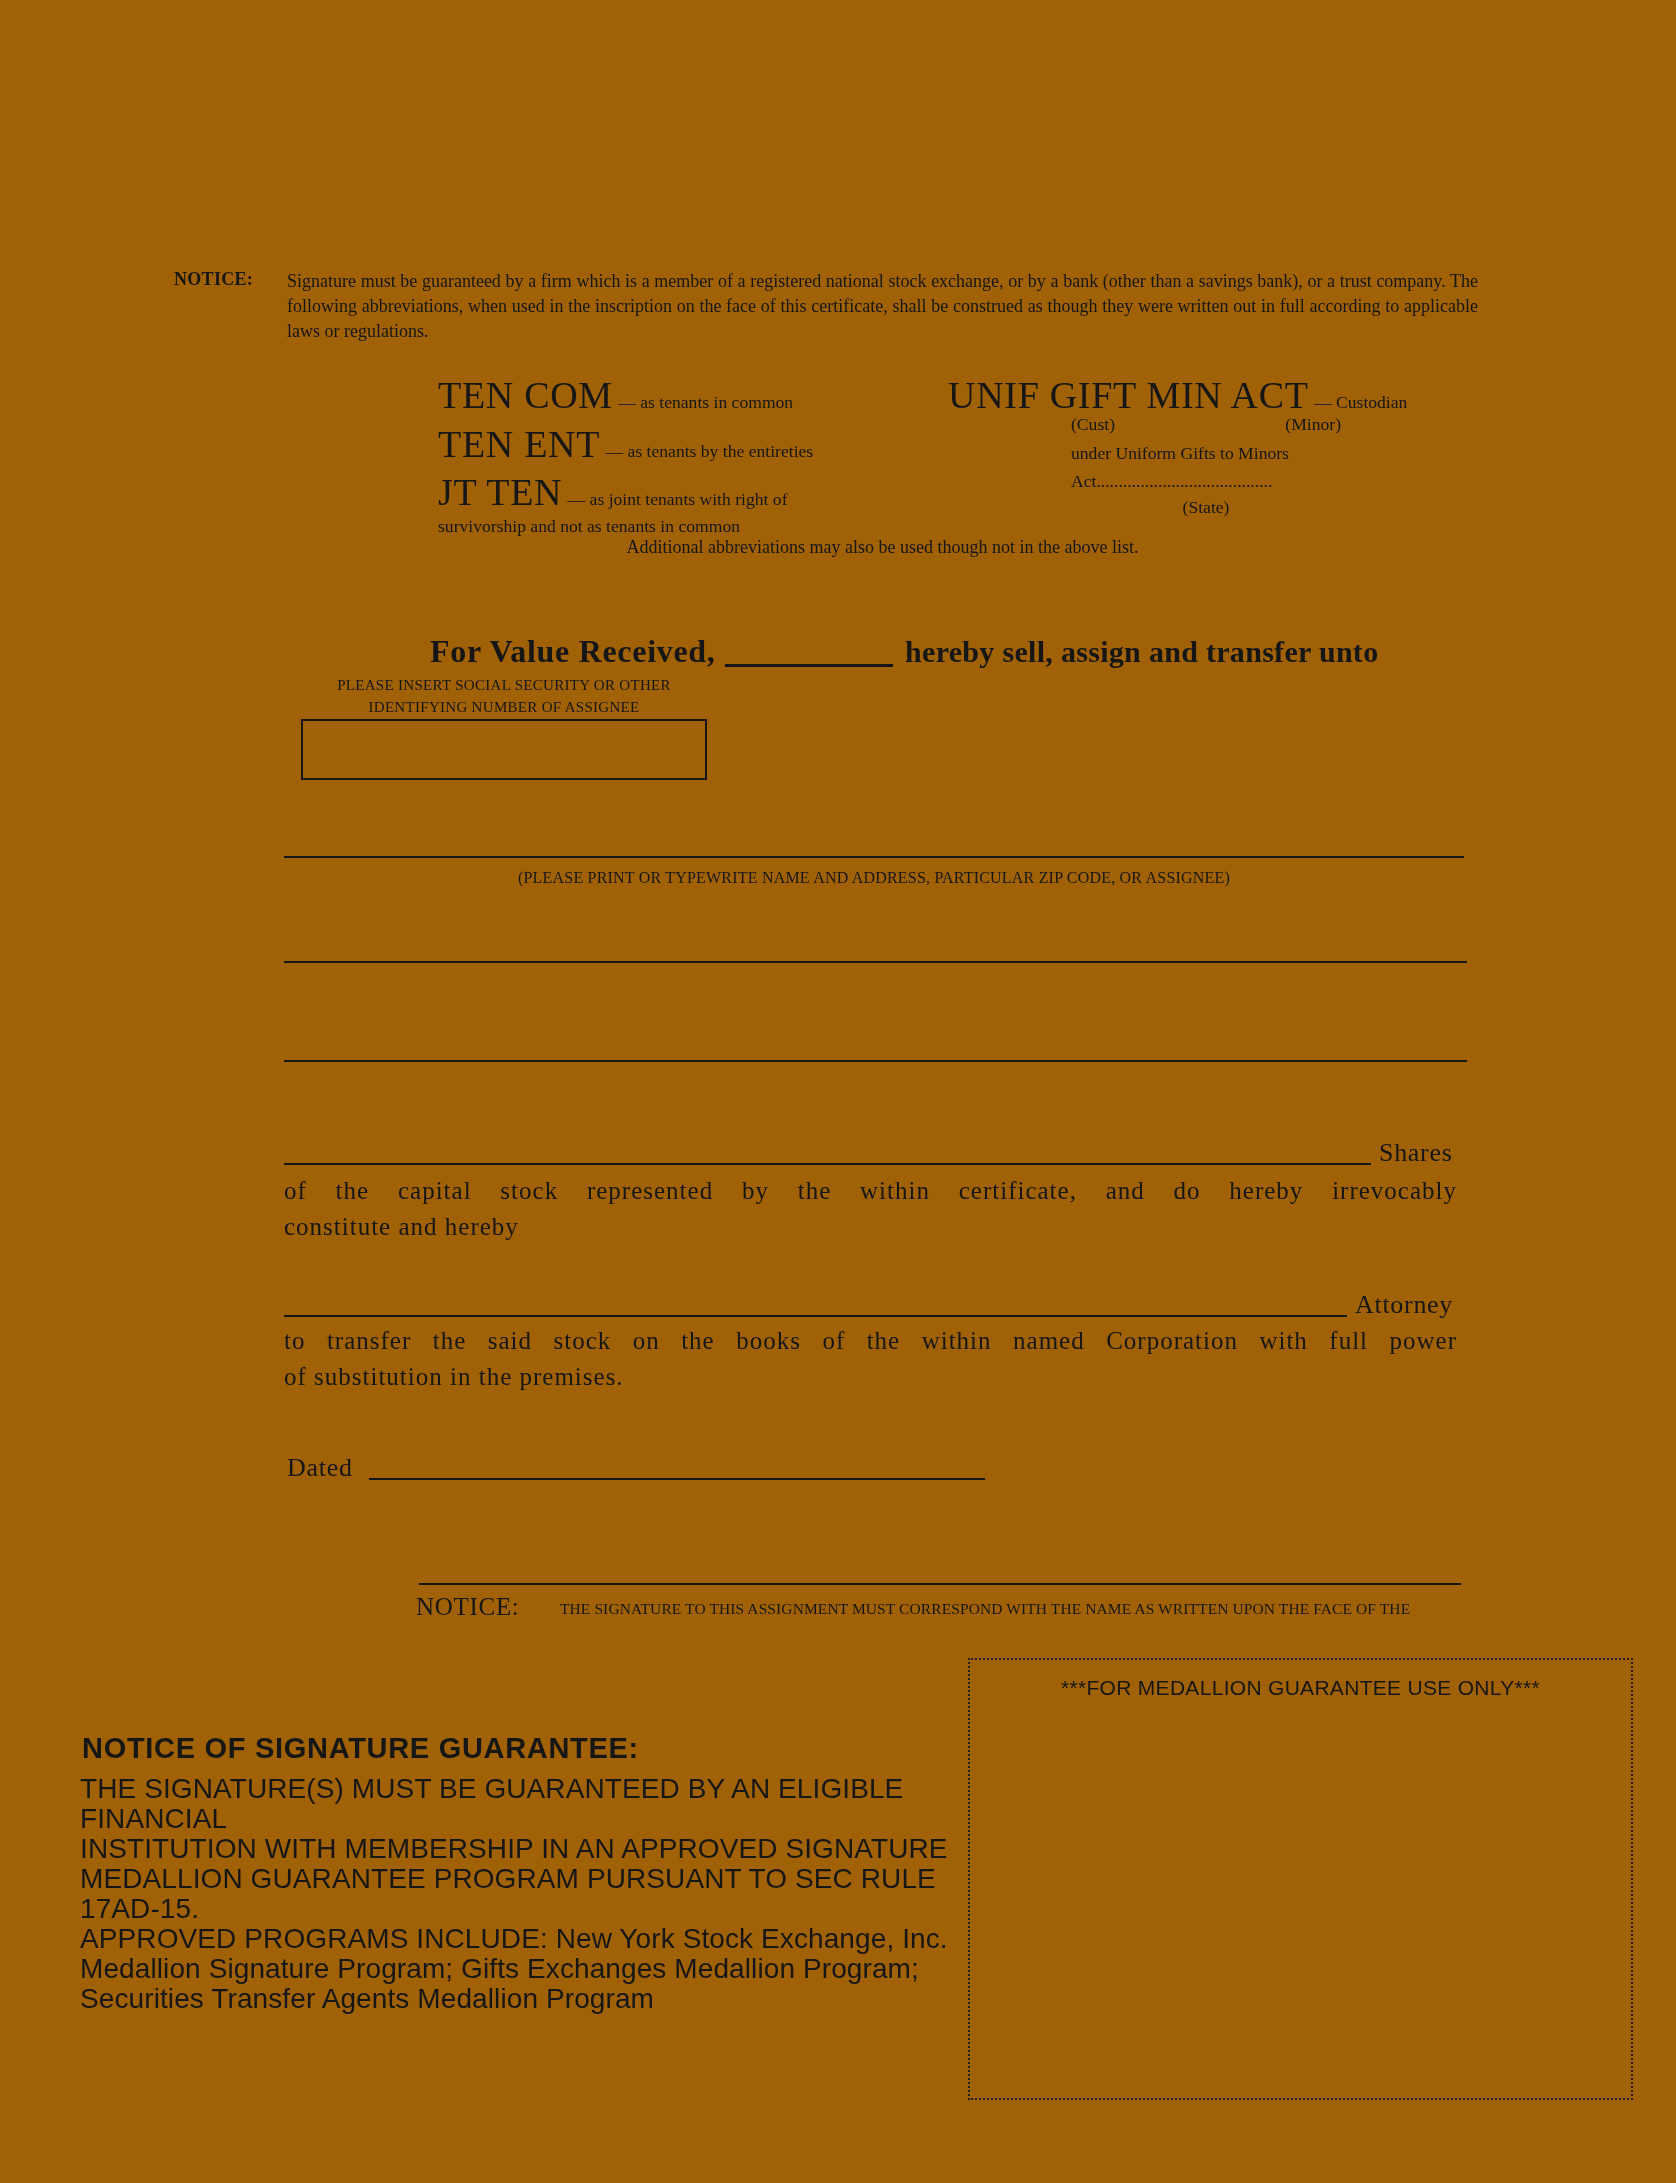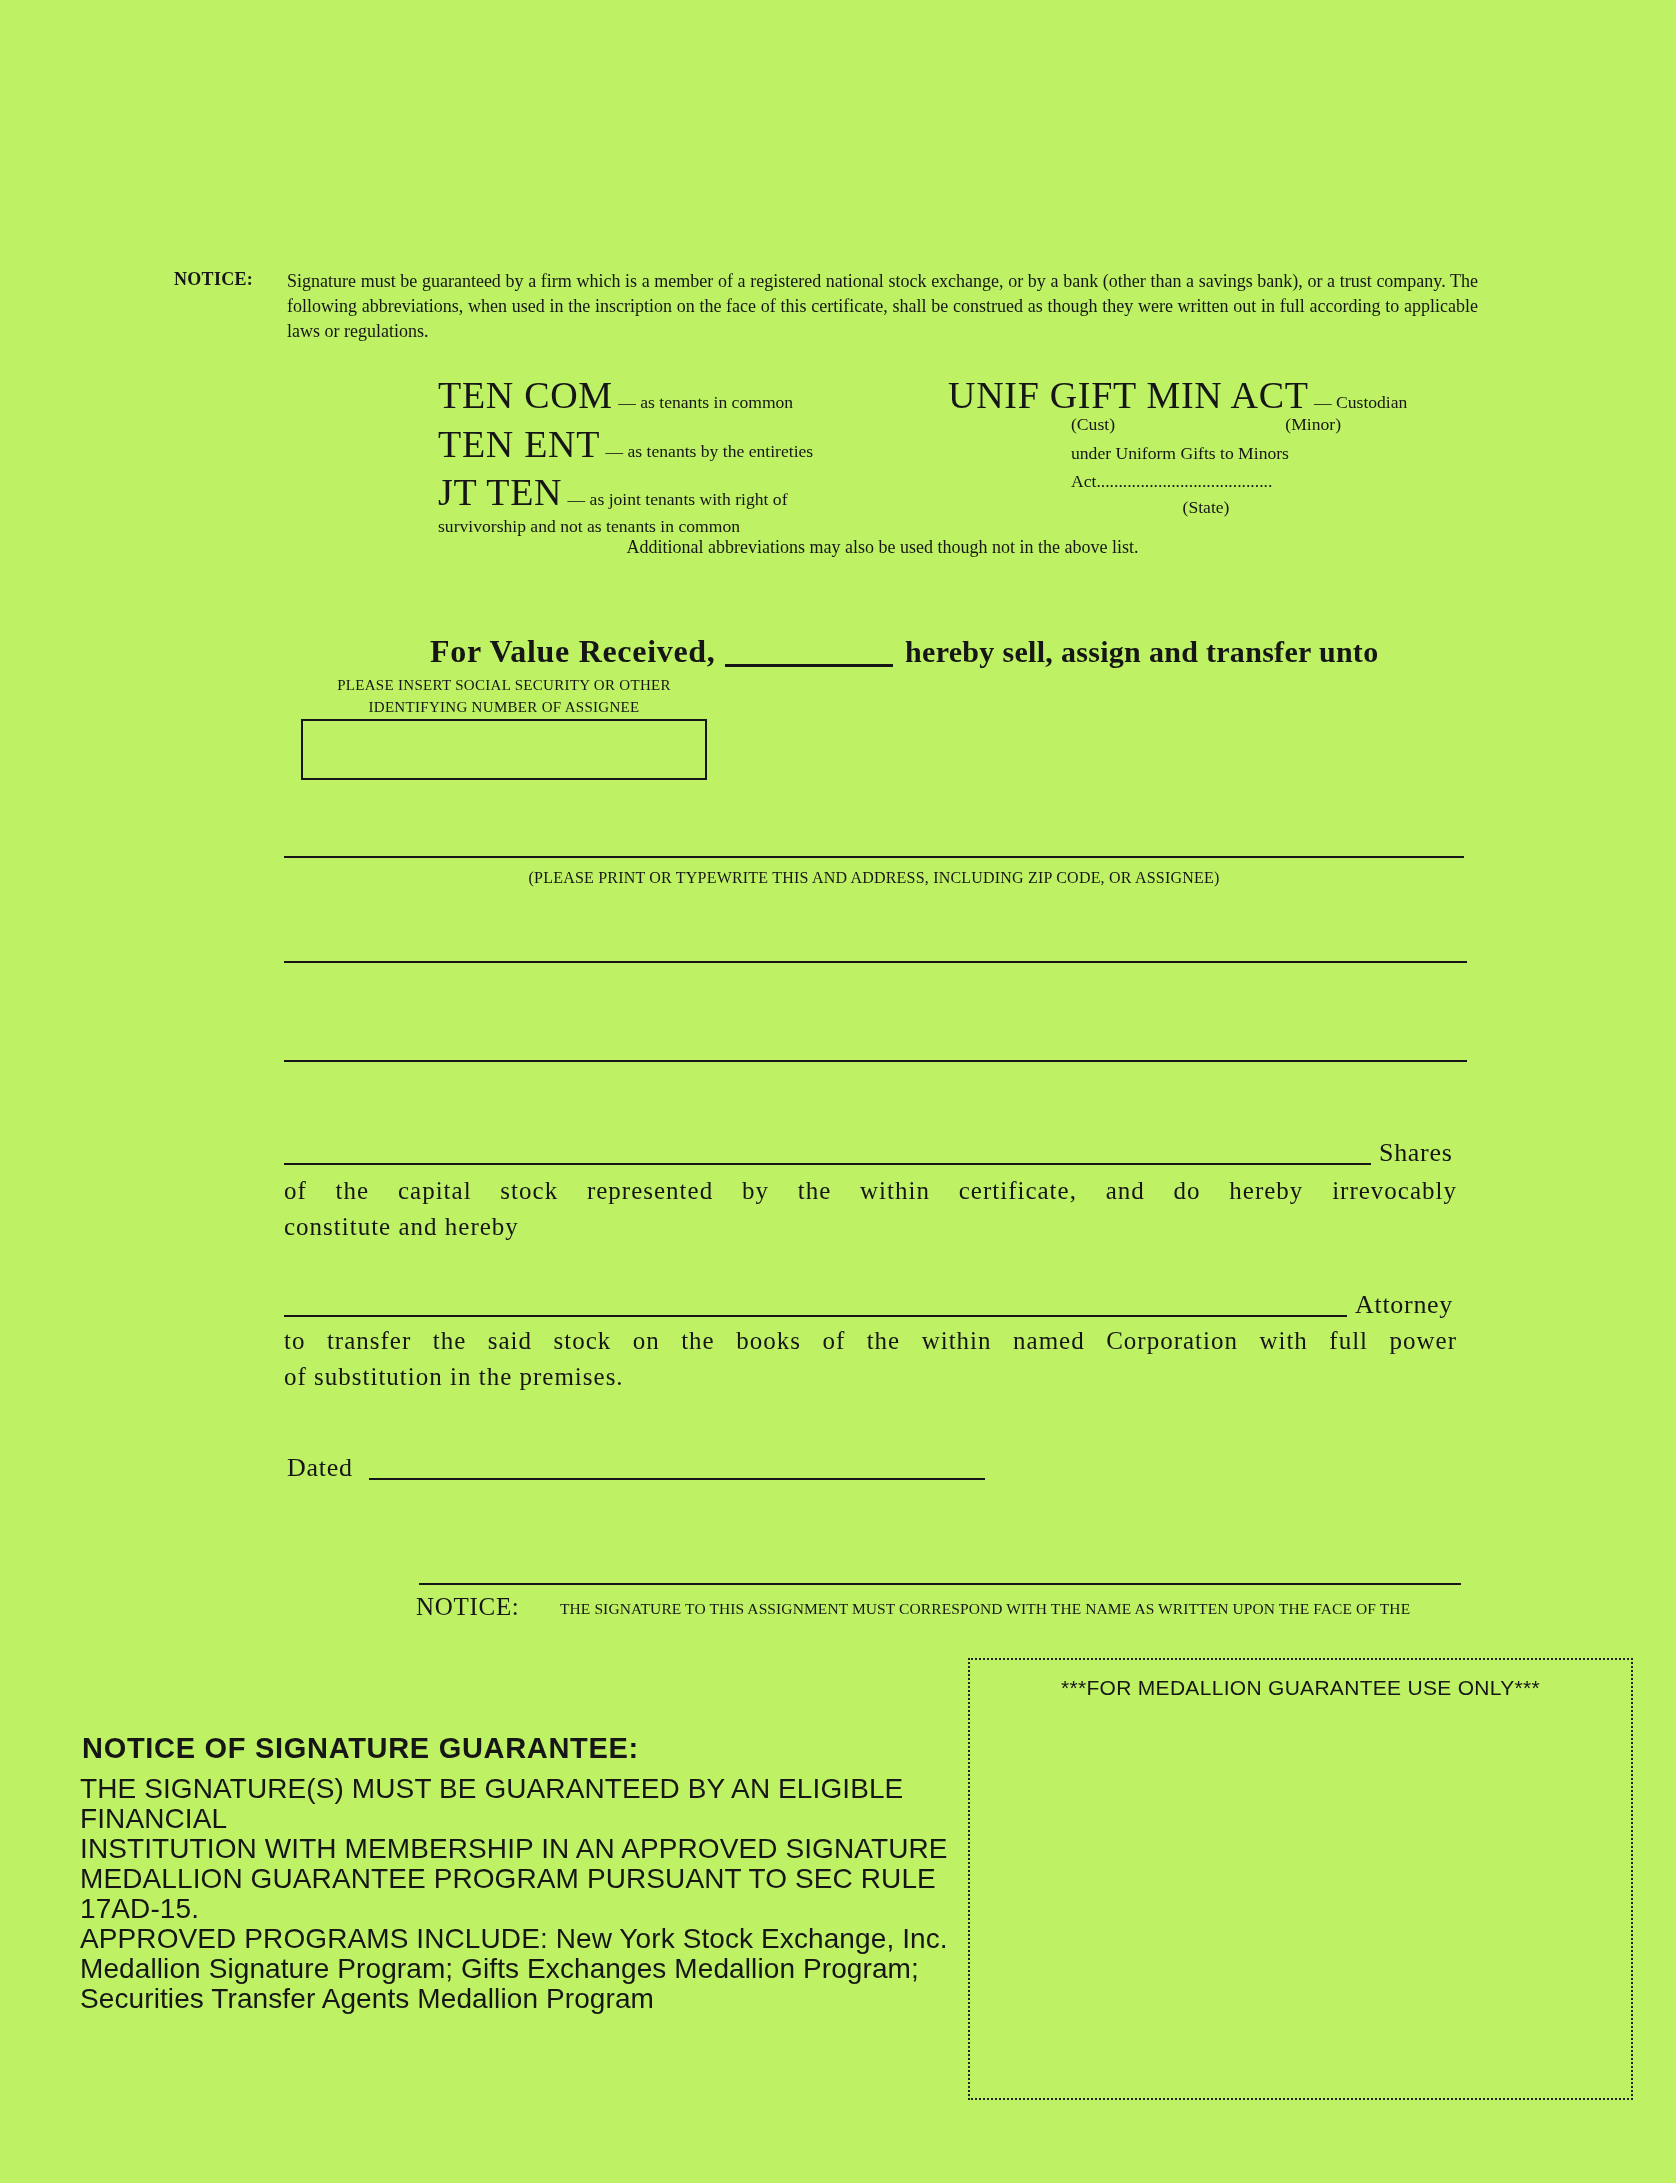--- a/index.html
+++ b/index.html
@@ -1,19 +1,19 @@
 <!DOCTYPE html>
 <html style="font-size:10.8px"><head>
 <meta charset="utf-8">
 <style>
   html,body{margin:0;padding:0;background:#e8e8e6;}
   #page{
     position:relative;
     width:1676px;height:2183px;
-    background:#bef264;
+    background:#a16207;
     color:#161616;
     font-family:"Liberation Serif","DejaVu Serif",serif;
     overflow:hidden;
   }
   .abs{position:absolute;}
   .serif{font-family:"Liberation Serif","DejaVu Serif",serif;}
   .sans{font-family:"Liberation Sans","DejaVu Sans",sans-serif;}
 
   
   .top-notice-label{left:174px;top:269px;font-size:18px;font-weight:700;letter-spacing:0.3px;}
@@ -125,21 +125,21 @@
     <span class="fvr-big">For Value Received,</span><span class="fvr-blank">&nbsp;</span><span class="fvr-rest">hereby sell, assign and transfer unto</span>
   </div>
 
   <div class="abs ssn-label">
     <div>PLEASE INSERT SOCIAL SECURITY OR OTHER</div>
     <div>IDENTIFYING NUMBER OF ASSIGNEE</div>
   </div>
   <div class="abs ssn-box"></div>
 
   <div class="abs rule addr-line1"></div>
-  <div class="abs addr-caption">(PLEASE PRINT OR TYPEWRITE THIS AND ADDRESS, INCLUDING ZIP CODE, OR ASSIGNEE)</div>
+  <div class="abs addr-caption">(PLEASE PRINT OR TYPEWRITE NAME AND ADDRESS, PARTICULAR ZIP CODE, OR ASSIGNEE)</div>
   <div class="abs rule addr-line2"></div>
   <div class="abs rule addr-line3"></div>
 
   <div class="abs shares-row">
     <span class="shares-blank">&nbsp;</span><span class="end-label">Shares</span>
   </div>
   <div class="abs clause">
     <div class="just">of the capital stock represented by the within certificate, and do hereby irrevocably</div>
     <div>constitute and hereby</div>
   </div>

